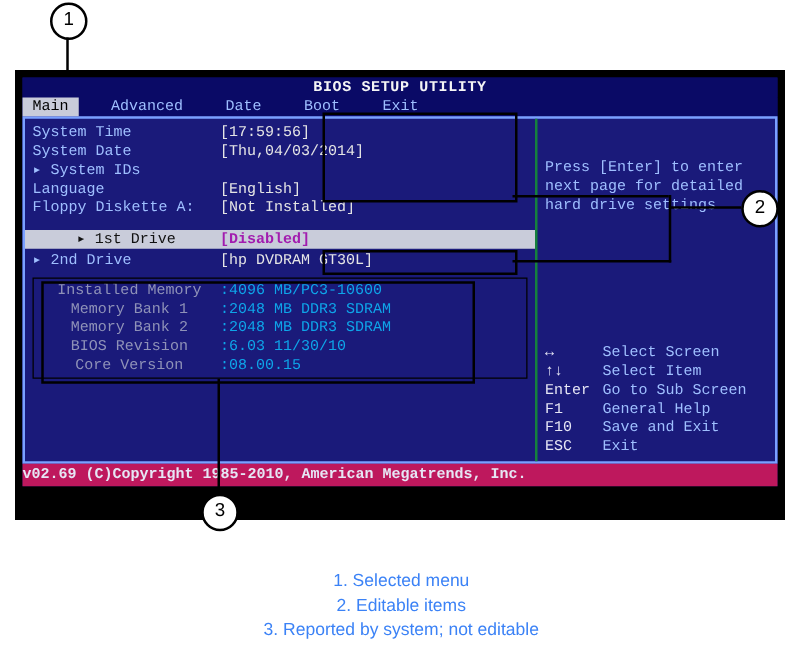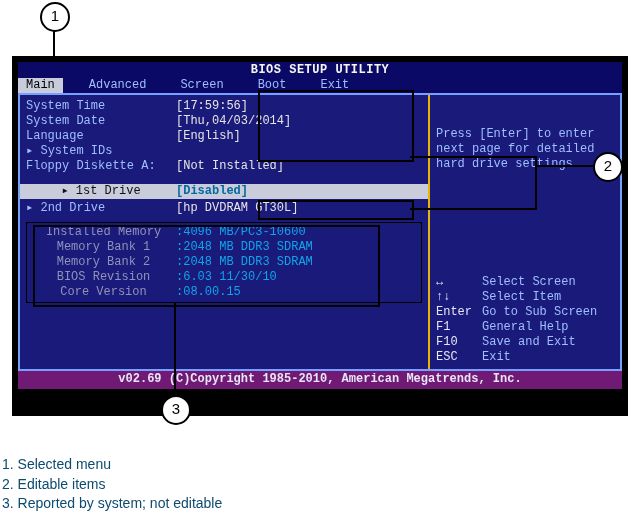--- a/index.html
+++ b/index.html
@@ -58,21 +58,21 @@
   .bios-body {
     display: flex;
     border: 2px solid #7aa0ff;
     border-top: 2px solid #7aa0ff;
     height: 278px;
     box-sizing: border-box;
     background:#1a1a7a;
   }
   .col-left {
     flex: 1 1 auto;
-    border-right: 2px solid #eab308;
+    border-right: 2px solid #15803d;
     padding: 4px 6px;
     box-sizing: border-box;
     position: relative;
   }
   .col-right {
     width: 190px;
     padding: 4px 6px;
     box-sizing: border-box;
     display:flex;
     flex-direction:column;
@@ -94,42 +94,41 @@
   }
   .hl-row {
     background: #c9ccda;
     color: #111;
     display:flex;
     margin: 2px -6px;
     padding: 0 6px;
     text-align: center;
   }
   .hl-row .label { color:#111; }
-  .hl-row .value { color:#0369a1; font-weight:bold;}
+  .hl-row .value { color:#a21caf; font-weight:bold;}
   .arrow::before {
     content: "\25B8  ";
     color:#9fbfff;
   }
   .hl-row .arrow::before{ color:#111;}
   .info-block {
     border:1px solid #000;
     padding:2px 4px;
     margin-top:6px;
     color:#8f92b8;
     text-align:center;
   }
   .info-block .row .label{ color:#8f92b8; width:145px;}
   .info-block .row .value{ color:#0ea5e9;}
   .help-text { color:#9fbfff;margin-top:28px; }
   .nav-keys { color:#9fbfff; }
   .nav-keys .row span:first-child{ display:inline-block; width:46px; color:#e6e6f5;}
   .bios-footer {
-    text-align:center;
     color:#e6e6f5;
-    background:#701a75;
+    background:#be185d;
     font-weight:bold;
     padding:1px 0 2px 0;
   }
   
   .callout-line { position:absolute; background:#000; }
   .callout-circle {
     position:absolute;
     width:26px;height:26px;
     border:2px solid #000;
     border-radius:50%;
@@ -155,57 +154,58 @@
   .annot-box3 {
     position:absolute;
     left:33px; top:225px;
     width:343px; height:78px;
     border:2px solid #000;
     pointer-events:none;
   }
   .legend {
     margin: 30px 0 0 2px;
     font: 14px/1.4 Arial,sans-serif;
-    color:#0c4a6e;
+    color:#3b82f6;
+    text-align:center;
   }
 </style>
 </head>
 <body>
 
 <div class="figure-wrap">
 
   <div class="callout-circle" style="left:40px;top:2px;">1</div>
   <div class="callout-line" style="left:53px;top:30px;width:2px;height:42px;"></div>
 
   <div class="bios-frame">
     <div class="bios-inner">
       <div class="bios-title">BIOS SETUP UTILITY</div>
       <div class="bios-tabs">
         <span class="bios-tab active">Main</span>
         <span class="bios-tab">Advanced</span>
-        <span class="bios-tab">Screen</span>
+        <span class="bios-tab">Date</span>
         <span class="bios-tab">Boot</span>
         <span class="bios-tab">Exit</span>
       </div>
       <div class="bios-body">
         <div class="col-left">
           <div class="row">
               <span class="label">System Time</span>
               <span class="value-box">[17:59:56]</span>
             </div>
           <div class="row">
               <span class="label">System Date</span>
               <span class="value-box">[Thu,04/03/2014]</span>
             </div>
           <div class="row">
+              <span class="label arrow">System IDs</span>
+            </div>
+          <div class="row">
               <span class="label">Language</span>
               <span class="value-box">[English]</span>
-            </div>
-          <div class="row">
-              <span class="label arrow">System IDs</span>
             </div>
           <div class="row">
               <span class="label">Floppy Diskette A:</span>
               <span class="value-box">[Not Installed]</span>
             </div>
           <div style="height:8px"></div>
           <div class="hl-row">
               <span class="label arrow">1st Drive</span>
               <span class="value">[Disabled]</span>
             </div>

